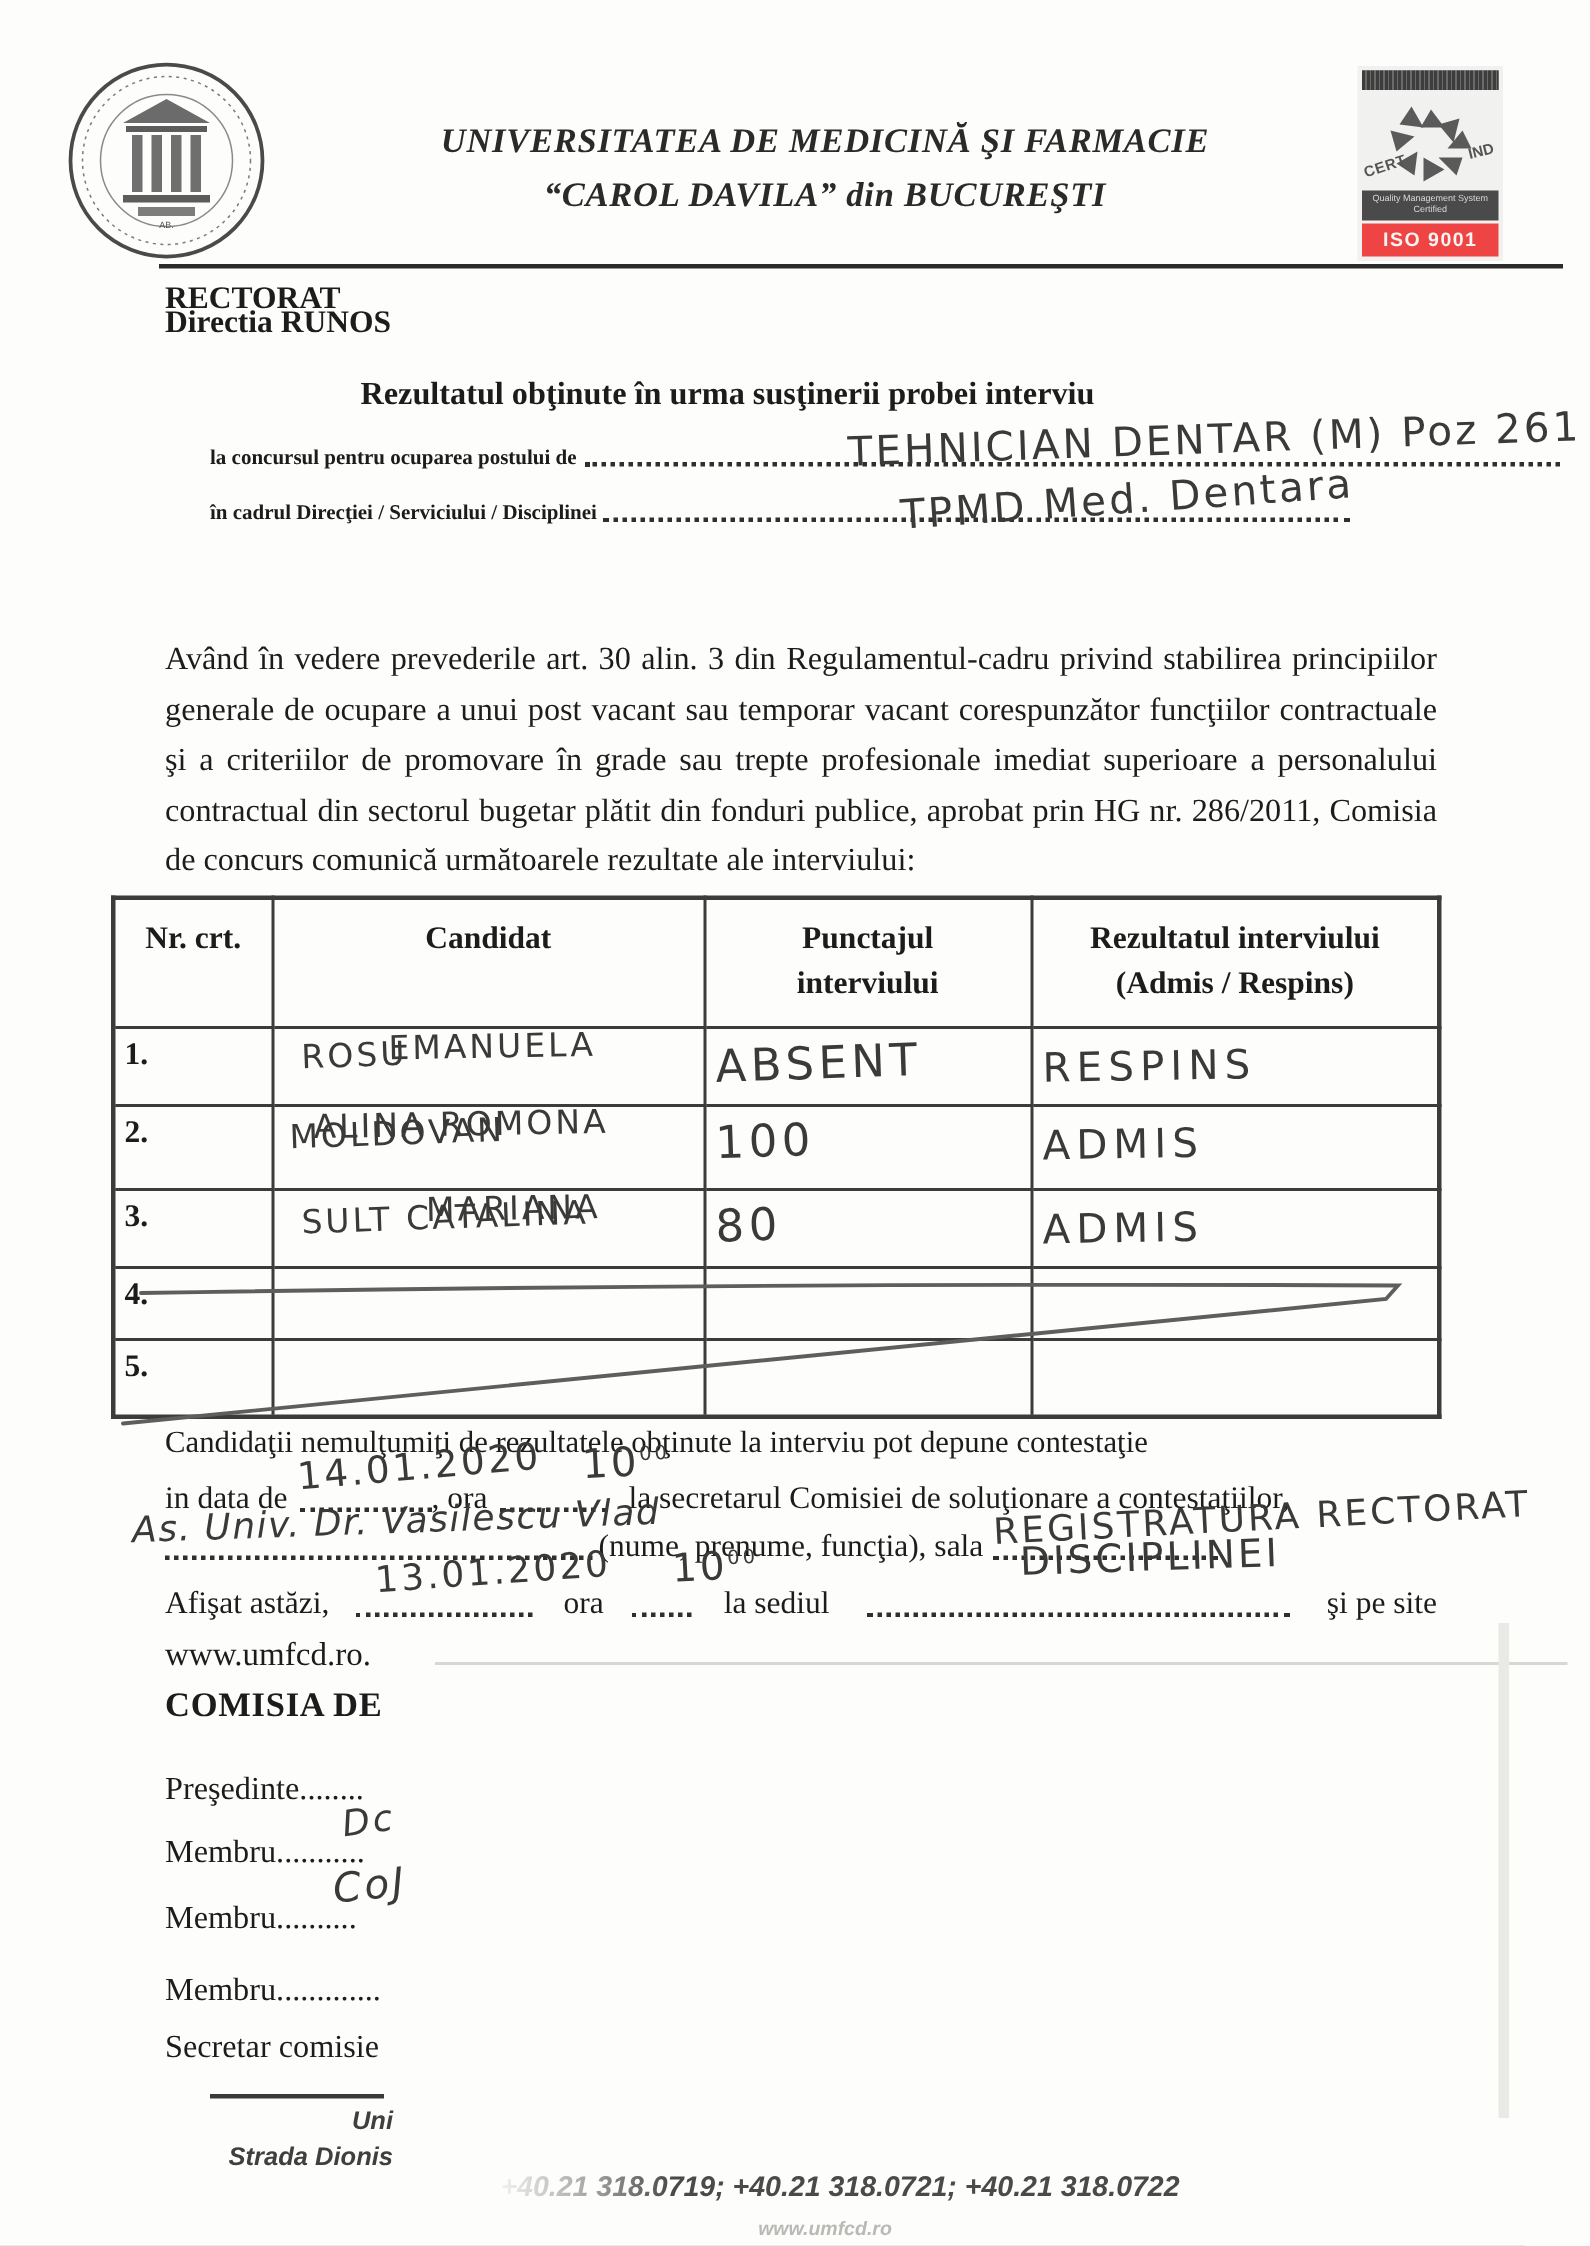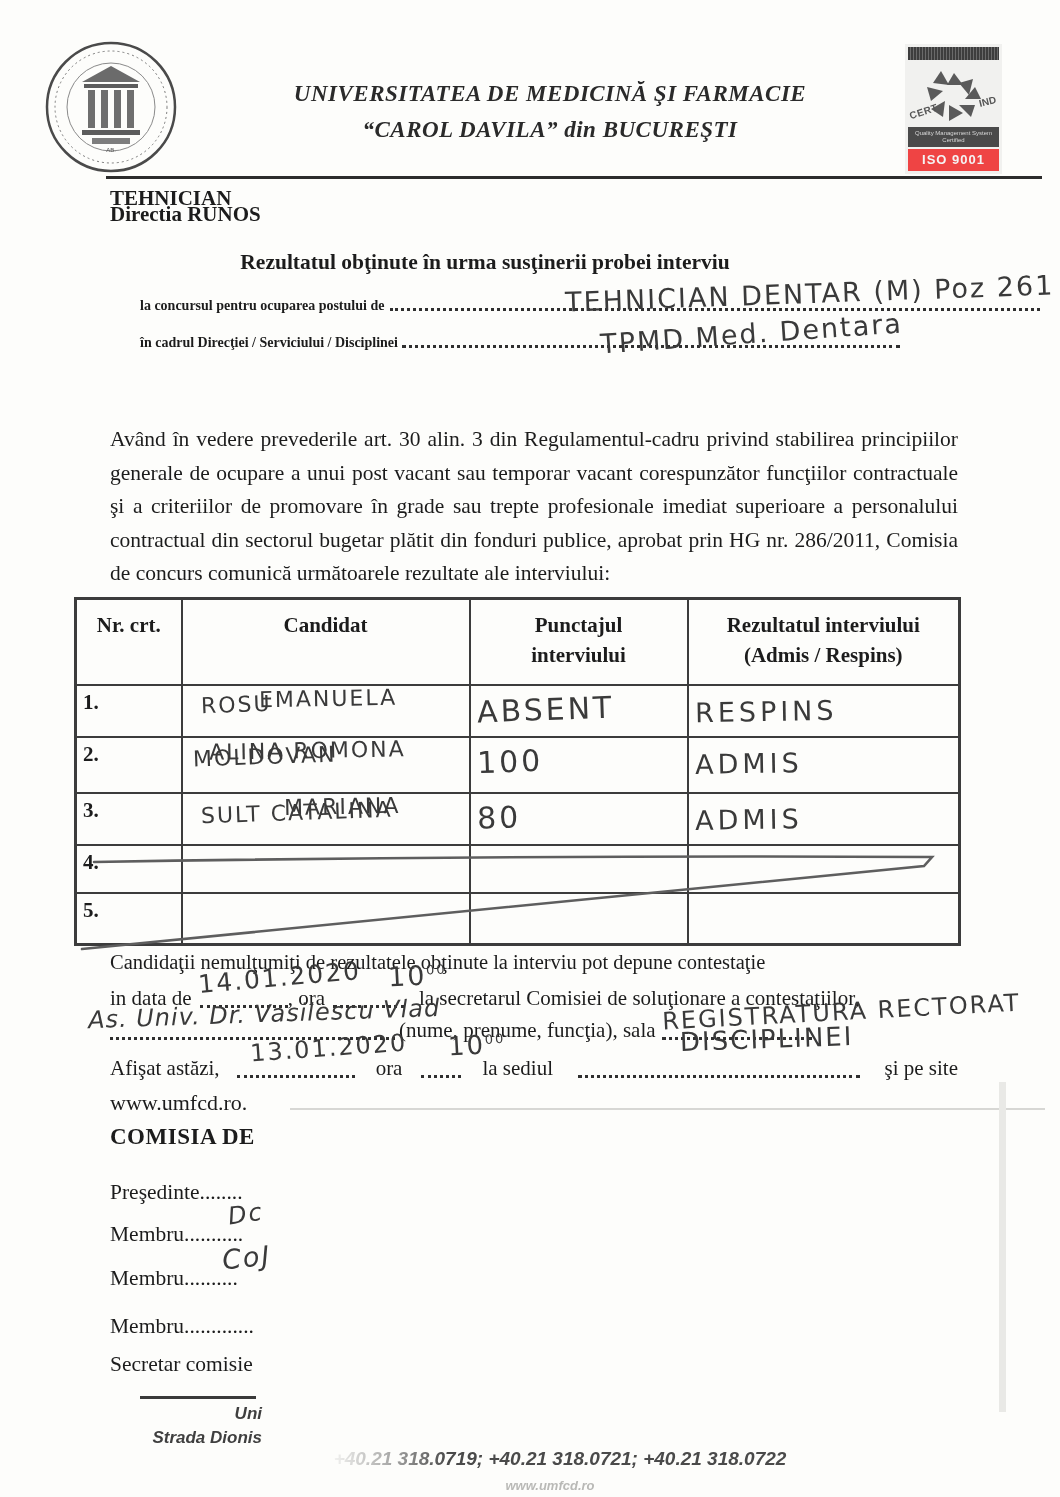--- a/index.html
+++ b/index.html
@@ -128,21 +128,21 @@
     </div>
     <div class="badge-midbox">
       <div>Quality Management System</div>
       <div>Certified</div>
     </div>
     <div class="badge-iso">ISO 9001</div>
   </div>
 
   <div class="hr-line"></div>
 
-  <div class="office">TEHNICIAN</div>
+  <div class="office">RECTORAT</div>
   <div class="direction">Directia RUNOS</div>
 
   <div class="doc-title">Rezultatul obţinute în urma susţinerii probei interviu</div>
 
   <div class="fill-row" style="left:140px; top:298px; width:900px;">
     <span class="lbl">la concursul pentru ocuparea postului de</span>
     <span class="dots" style="flex:1; margin-left:6px;"></span>
   </div>
   <span class="hand" style="left:565px; top:278px; font-size:27px; transform:rotate(-2deg);">TEHNICIAN DENTAR (M) Poz 261</span>
 

